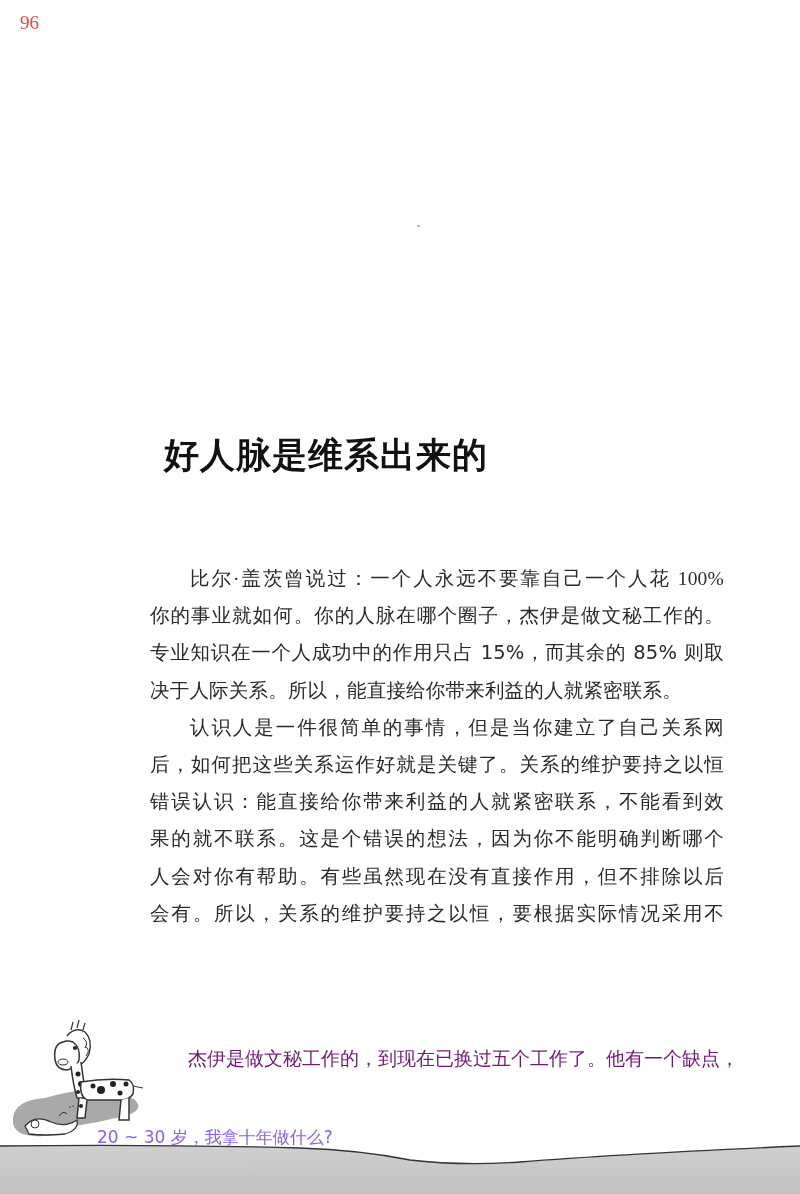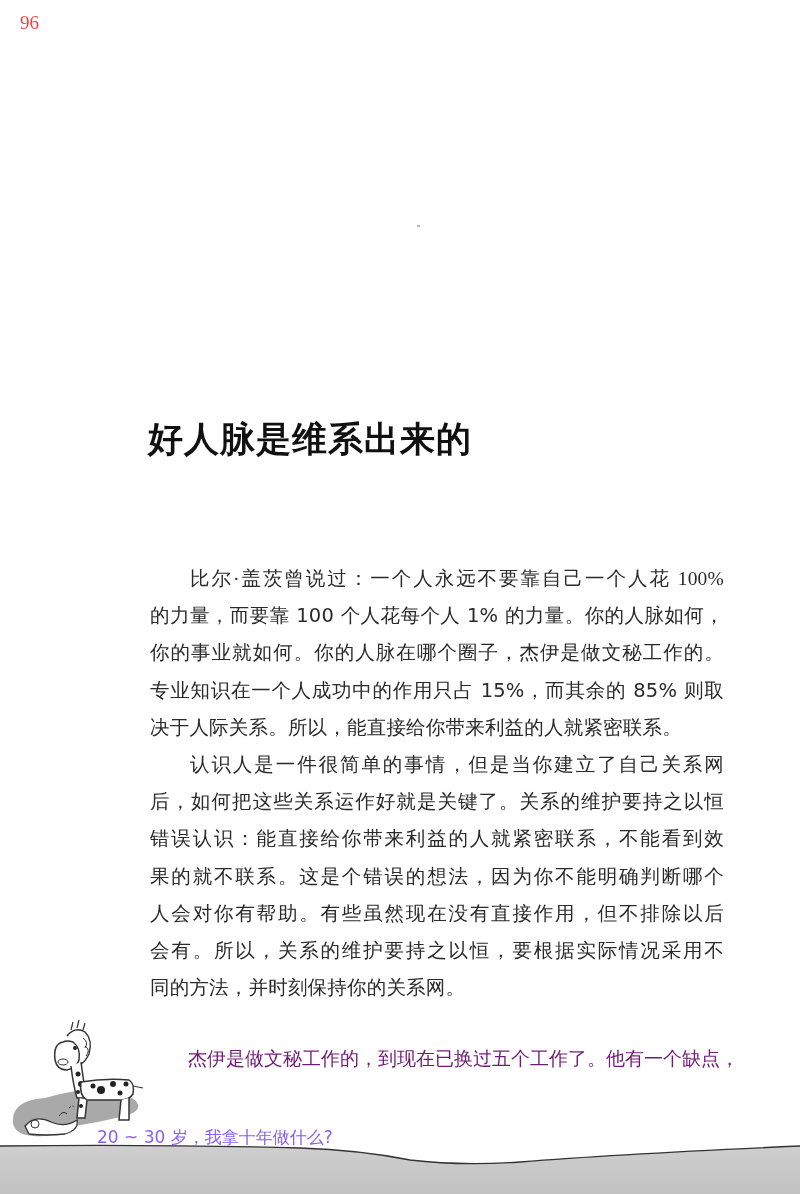--- a/index.html
+++ b/index.html
@@ -25,21 +25,21 @@
     }
     .chapter-title {
       position: absolute;
       left: 148px;
       top: 416px;
       font-family: "DejaVu Serif", serif;
       font-size: 35px;
       font-weight: bold;
       letter-spacing: 1px;
       color: #111;
-      margin: 0;
+      margin: 16px;
     }
     .stray-dot {
       position: absolute;
       left: 417px;
       top: 225px;
       width: 3px;
       height: 2px;
       background: #bbb;
     }
     .body-text {
@@ -101,33 +101,31 @@
 
 <div class="page-number">96</div>
 
 <div class="stray-dot"></div>
 
 <h1 class="chapter-title">好人脉是维系出来的</h1>
 
 <div class="body-text">
   <div>
     <span class="line indent">比尔·盖茨曾说过：一个人永远不要靠自己一个人花 100%</span>
-    <span class="line">的力量，而要靠 100 个人花每个人 1% 的力量。你的人脉如何，</span>
     <span class="line">你的事业就如何。你的人脉在哪个圈子，杰伊是做文秘工作的。</span>
     <span class="line">专业知识在一个人成功中的作用只占 15%，而其余的 85% 则取</span>
     <span class="line last">决于人际关系。所以，能直接给你带来利益的人就紧密联系。</span>
   </div>
   <div>
     <span class="line indent">认识人是一件很简单的事情，但是当你建立了自己关系网</span>
     <span class="line">后，如何把这些关系运作好就是关键了。关系的维护要持之以恒</span>
     <span class="line">错误认识：能直接给你带来利益的人就紧密联系，不能看到效</span>
     <span class="line">果的就不联系。这是个错误的想法，因为你不能明确判断哪个</span>
     <span class="line">人会对你有帮助。有些虽然现在没有直接作用，但不排除以后</span>
     <span class="line">会有。所以，关系的维护要持之以恒，要根据实际情况采用不</span>
-    <span class="line last">同的方法，并时刻保持你的关系网。</span>
   </div>
 </div>
 
 <div class="illustration">
   <svg width="150" height="124" viewBox="0 0 150 124" xmlns="http://www.w3.org/2000/svg">
 
     <path d="M8 100 Q10 82 40 80 Q60 74 80 72 Q110 68 130 82 Q140 92 120 98 Q95 104 70 108 Q50 120 28 118 Q6 116 8 100 Z" fill="#a9a9a9"></path>
 
     <path d="M62 18 Q70 8 80 14 Q88 22 84 36 Q80 44 76 46" fill="none" stroke="#333" stroke-width="1.4"></path>
     <path d="M66 12 L68 4 M72 10 L74 2 M78 12 L80 5" stroke="#333" stroke-width="1.2"></path>

